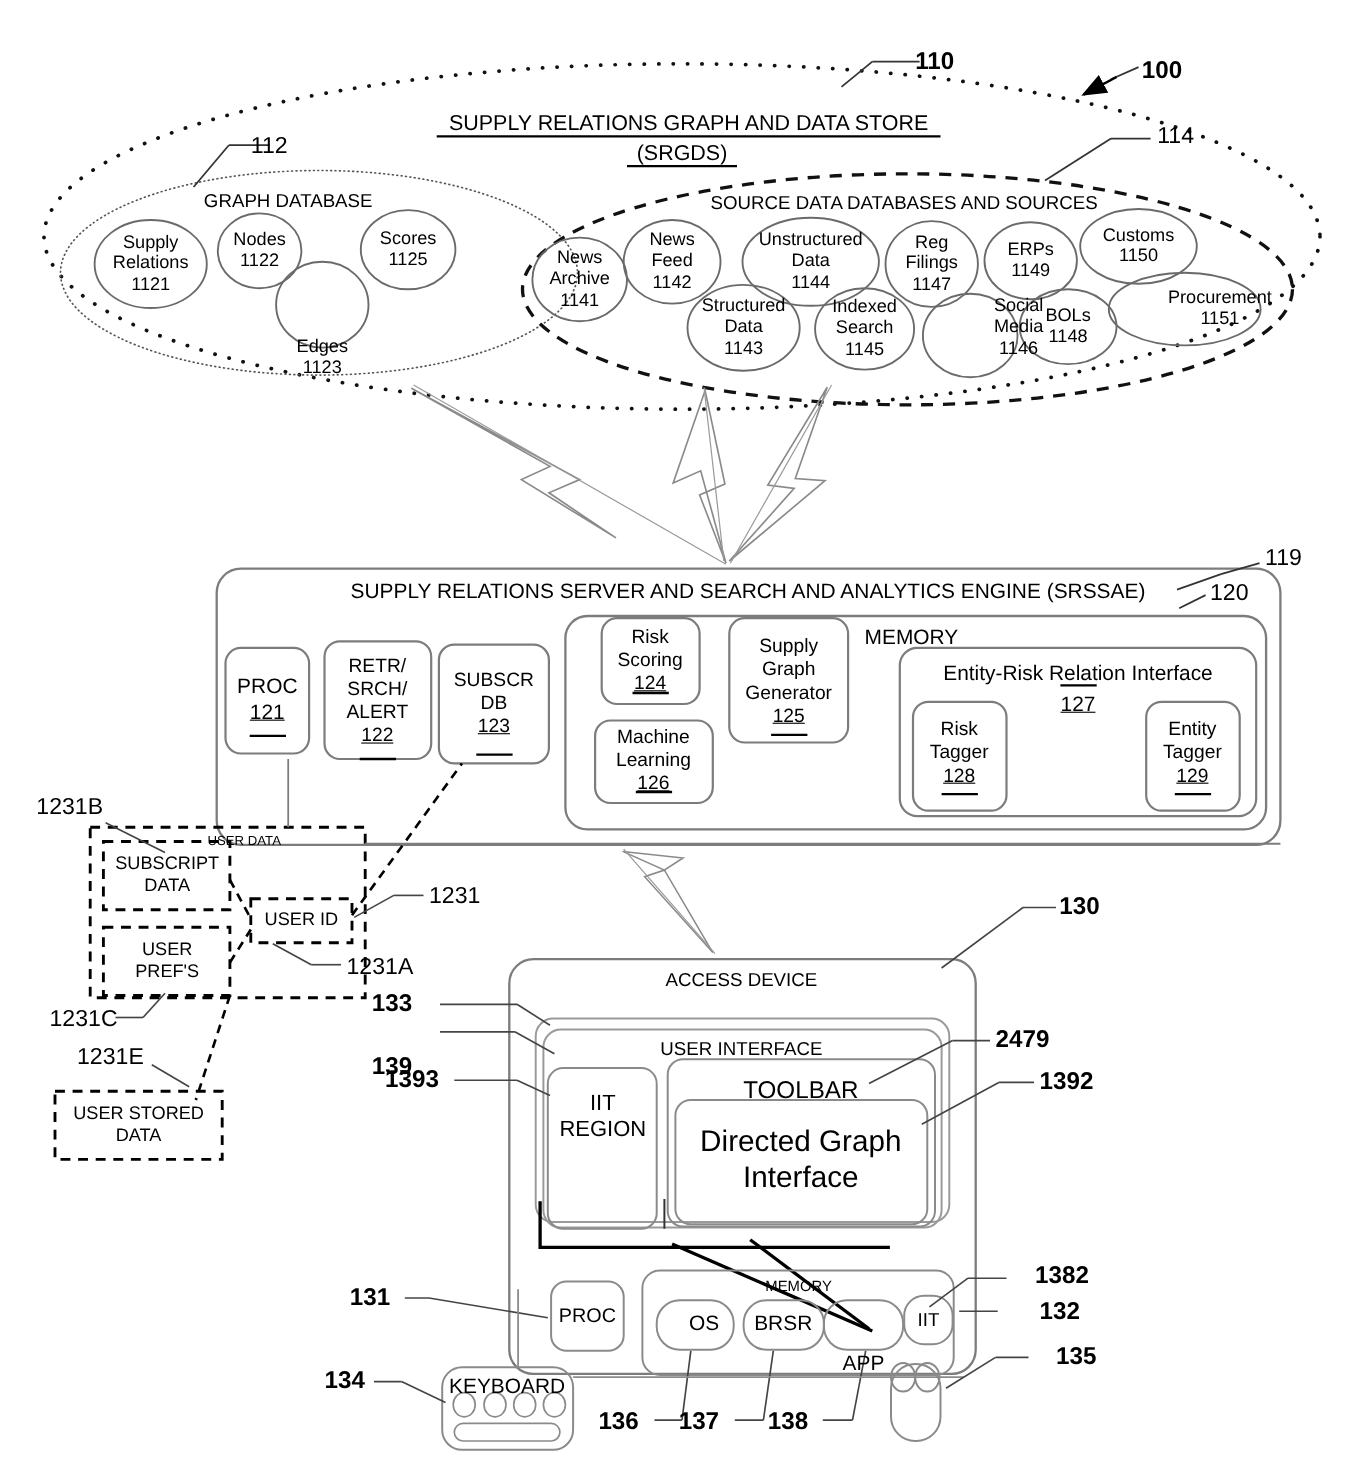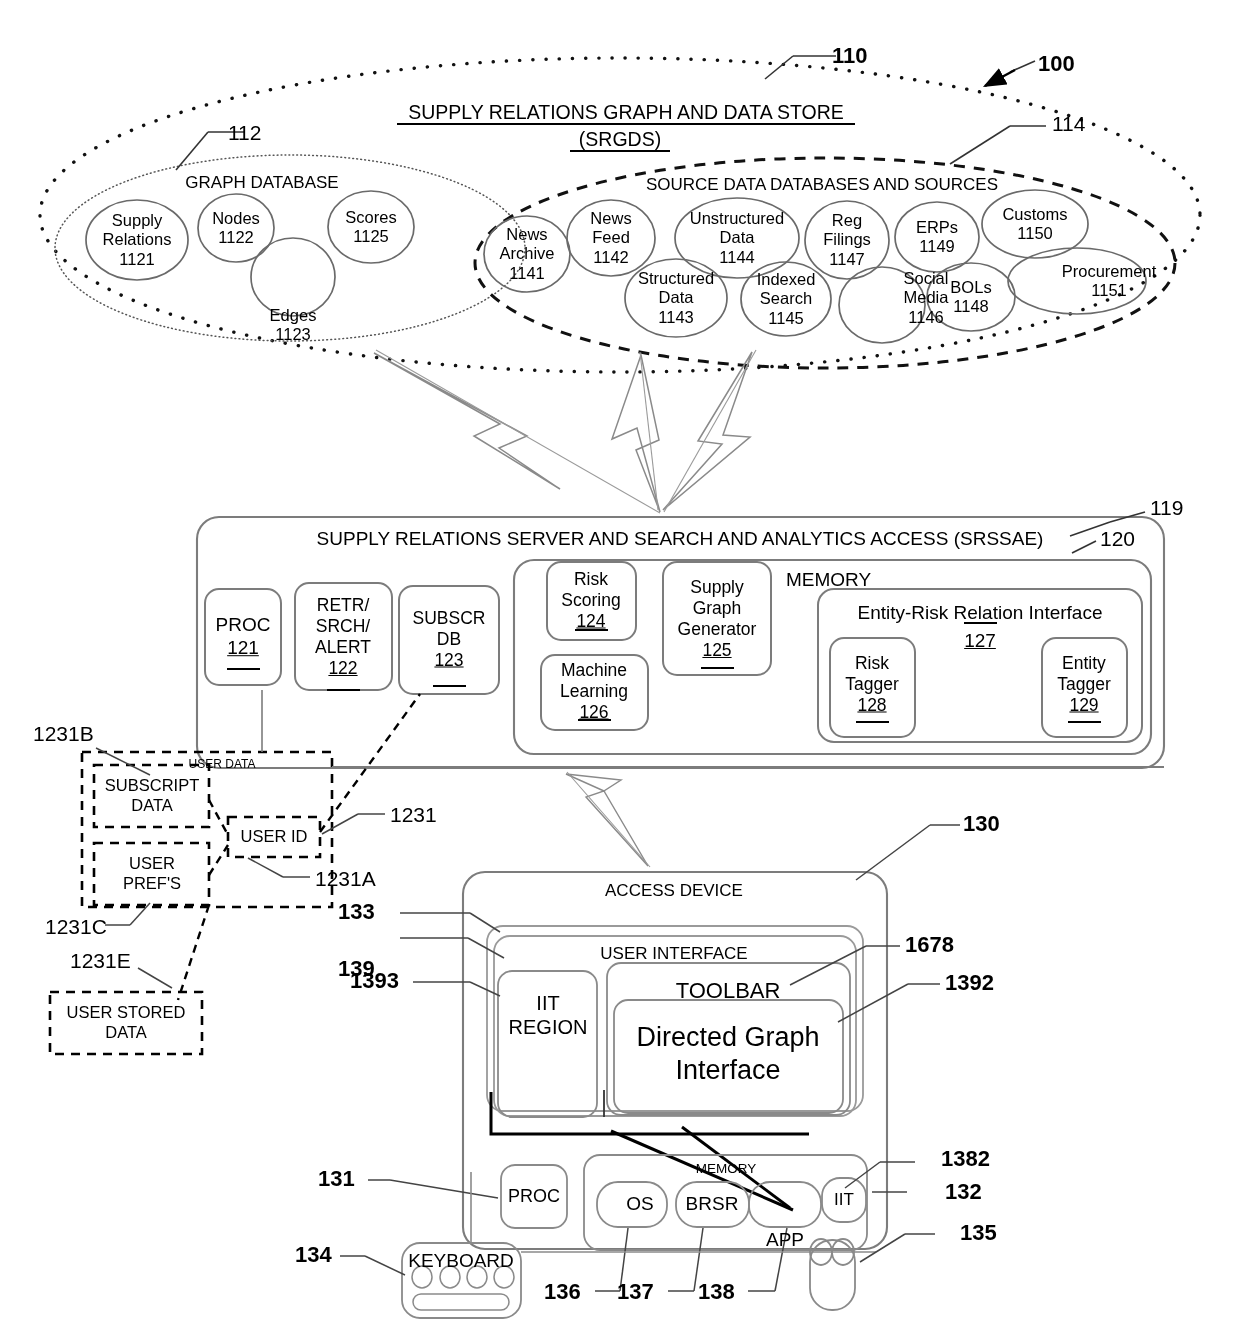--- a/index.html
+++ b/index.html
@@ -250,21 +250,21 @@
 <div class="lbl nodetxt" style="left:786px;top:299px;">Indexed<br>Search<br><span>1145</span></div>
 <div class="lbl nodetxt" style="left:882px;top:298px;margin-left:44px;">Social<br>Media<br><span>1146</span></div>
 <div class="lbl nodetxt" style="left:847px;top:240px;">Reg<br>Filings<br><span>1147</span></div>
 <div class="lbl nodetxt" style="left:971px;top:297px;">BOLs<br><span>1148</span></div>
 <div class="lbl nodetxt" style="left:937px;top:237px;">ERPs<br><span>1149</span></div>
 <div class="lbl nodetxt" style="left:1035px;top:224px;">Customs<br><span>1150</span></div>
 <div class="lbl nodetxt" style="left:1077px;top:281px;margin-left:32px;">Procurement<br><span>1151</span></div>
 
 <div class="lbl refn" style="left:1150px;top:496px;">119</div>
 <div class="lbl refn" style="left:1100px;top:527px;">120</div>
-<div class="lbl" style="left:680px;top:528px;font-size:19px;text-align:center;transform:translateX(-50%);">SUPPLY RELATIONS SERVER AND SEARCH AND ANALYTICS ACCESS (SRSSAE)</div>
+<div class="lbl" style="left:680px;top:528px;font-size:19px;text-align:center;transform:translateX(-50%);">SUPPLY RELATIONS SERVER AND SEARCH AND ANALYTICS ENGINE (SRSSAE)</div>
 
 <div class="lbl boxtxt" style="left:243px;top:637px;">PROC<br><span style="text-decoration: underline;">121</span></div>
 <div class="lbl boxtxt sm" style="left:343px;top:637px;">RETR/<br>SRCH/<br>ALERT<br><span style="text-decoration: underline;">122</span></div>
 <div class="lbl boxtxt sm" style="left:449px;top:639px;">SUBSCR<br>DB<br><span style="text-decoration: underline;">123</span></div>
 
 <div class="lbl boxtxt sm" style="left:591px;top:600px;">Risk<br>Scoring<br><span style="text-decoration: underline;">124</span></div>
 <div class="lbl boxtxt sm" style="left:717px;top:619px;">Supply<br>Graph<br>Generator<br><span style="text-decoration: underline;">125</span></div>
 <div class="lbl boxtxt sm" style="left:594px;top:691px;">Machine<br>Learning<br><span style="text-decoration: underline;">126</span></div>
 
 <div class="lbl" style="left:786px;top:569px;font-size:19px;">MEMORY</div>
@@ -283,21 +283,21 @@
 <div class="lbl" style="left:222px;top:758px;font-size:12px;text-align:center;transform:translateX(-50%);">USER DATA</div>
 <div class="lbl dashtxt" style="left:152px;top:796px;">SUBSCRIPT<br>DATA</div>
 <div class="lbl dashtxt" style="left:152px;top:874px;">USER<br>PREF'S</div>
 <div class="lbl dashtxt" style="left:274px;top:837px;">USER ID</div>
 <div class="lbl dashtxt" style="left:126px;top:1023px;">USER STORED<br>DATA</div>
 
 <div class="lbl ref" style="left:963px;top:812px;">130</div>
 <div class="lbl ref" style="left:338px;top:900px;">133</div>
 <div class="lbl ref" style="left:338px;top:957px;">139</div>
 <div class="lbl ref" style="left:350px;top:969px;">1393</div>
-<div class="lbl ref" style="left:905px;top:933px;">1678</div>
+<div class="lbl ref" style="left:905px;top:933px;">2479</div>
 <div class="lbl ref" style="left:945px;top:971px;">1392</div>
 <div class="lbl ref" style="left:941px;top:1147px;">1382</div>
 <div class="lbl ref" style="left:945px;top:1180px;">132</div>
 <div class="lbl ref" style="left:318px;top:1167px;">131</div>
 <div class="lbl ref" style="left:295px;top:1243px;">134</div>
 <div class="lbl ref" style="left:960px;top:1221px;">135</div>
 <div class="lbl ref" style="left:544px;top:1280px;">136</div>
 <div class="lbl ref" style="left:617px;top:1280px;">137</div>
 <div class="lbl ref" style="left:698px;top:1280px;">138</div>
 

